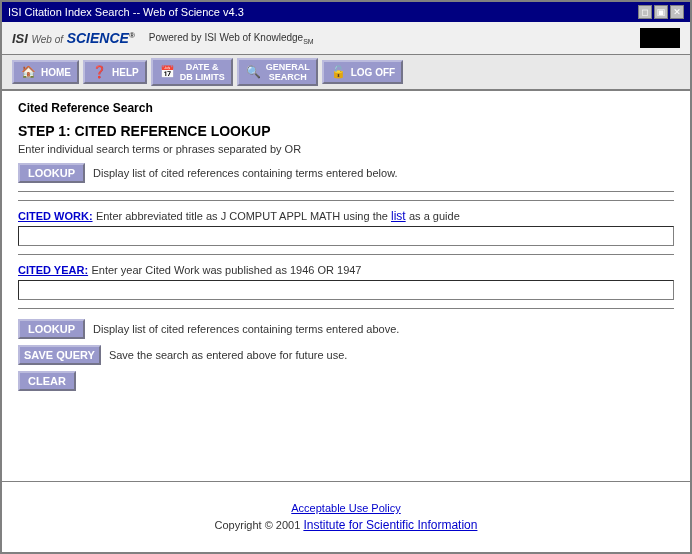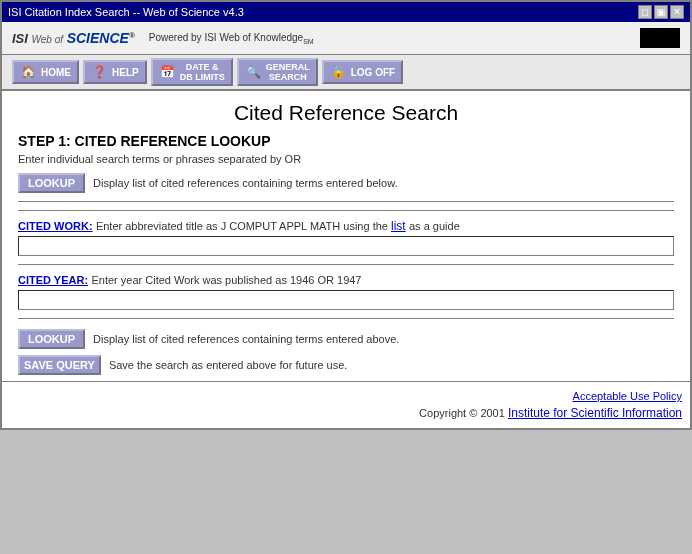--- a/index.html
+++ b/index.html
@@ -6,21 +6,21 @@
     body {
       font-family: Arial, sans-serif;
       font-size: 12px;
       background: #c0c0c0;
       width: 692px;
       height: 554px;
       overflow: hidden;
     }
     .window {
       width: 692px;
-      height: 430px;
+      height: 554px;
       border: 2px solid #808080;
       background: #d4d0c8;
       display: flex;
       flex-direction: column;
     }
     .title-bar {
       background: #000080;
       color: white;
       font-size: 11px;
       padding: 3px 6px;
@@ -130,23 +130,23 @@
       justify-content: center;
       font-size: 12px;
     }
     .main-content {
       flex: 1;
       padding: 10px 16px;
       background: white;
       overflow-y: auto;
     }
     .page-title {
-      text-align: center;
-      font-size: 21px;
-      font-weight: normal;
+      text-align: left;
+      font-size: 12px;
+      font-weight: bold;
       color: #000;
       margin-bottom: 8px;
     }
     .step-title {
       font-size: 14px;
       font-weight: bold;
       color: #000;
       margin-bottom: 4px;
     }
     .step-desc {
@@ -232,22 +232,22 @@
       margin-top: 10px;
     }
     .btn-row {
       display: flex;
       align-items: center;
       gap: 8px;
       margin-bottom: 6px;
     }
     .footer {
       border-top: 1px solid #808080;
-      padding: 8px;
-      text-align: right;
+      padding: 20px;
+      text-align: center;
       background: white;
       flex-shrink: 0;
     }
     .footer-link {
       color: #0000cc;
       text-decoration: underline;
       font-size: 11px;
       cursor: pointer;
       display: block;
       margin-bottom: 4px;

